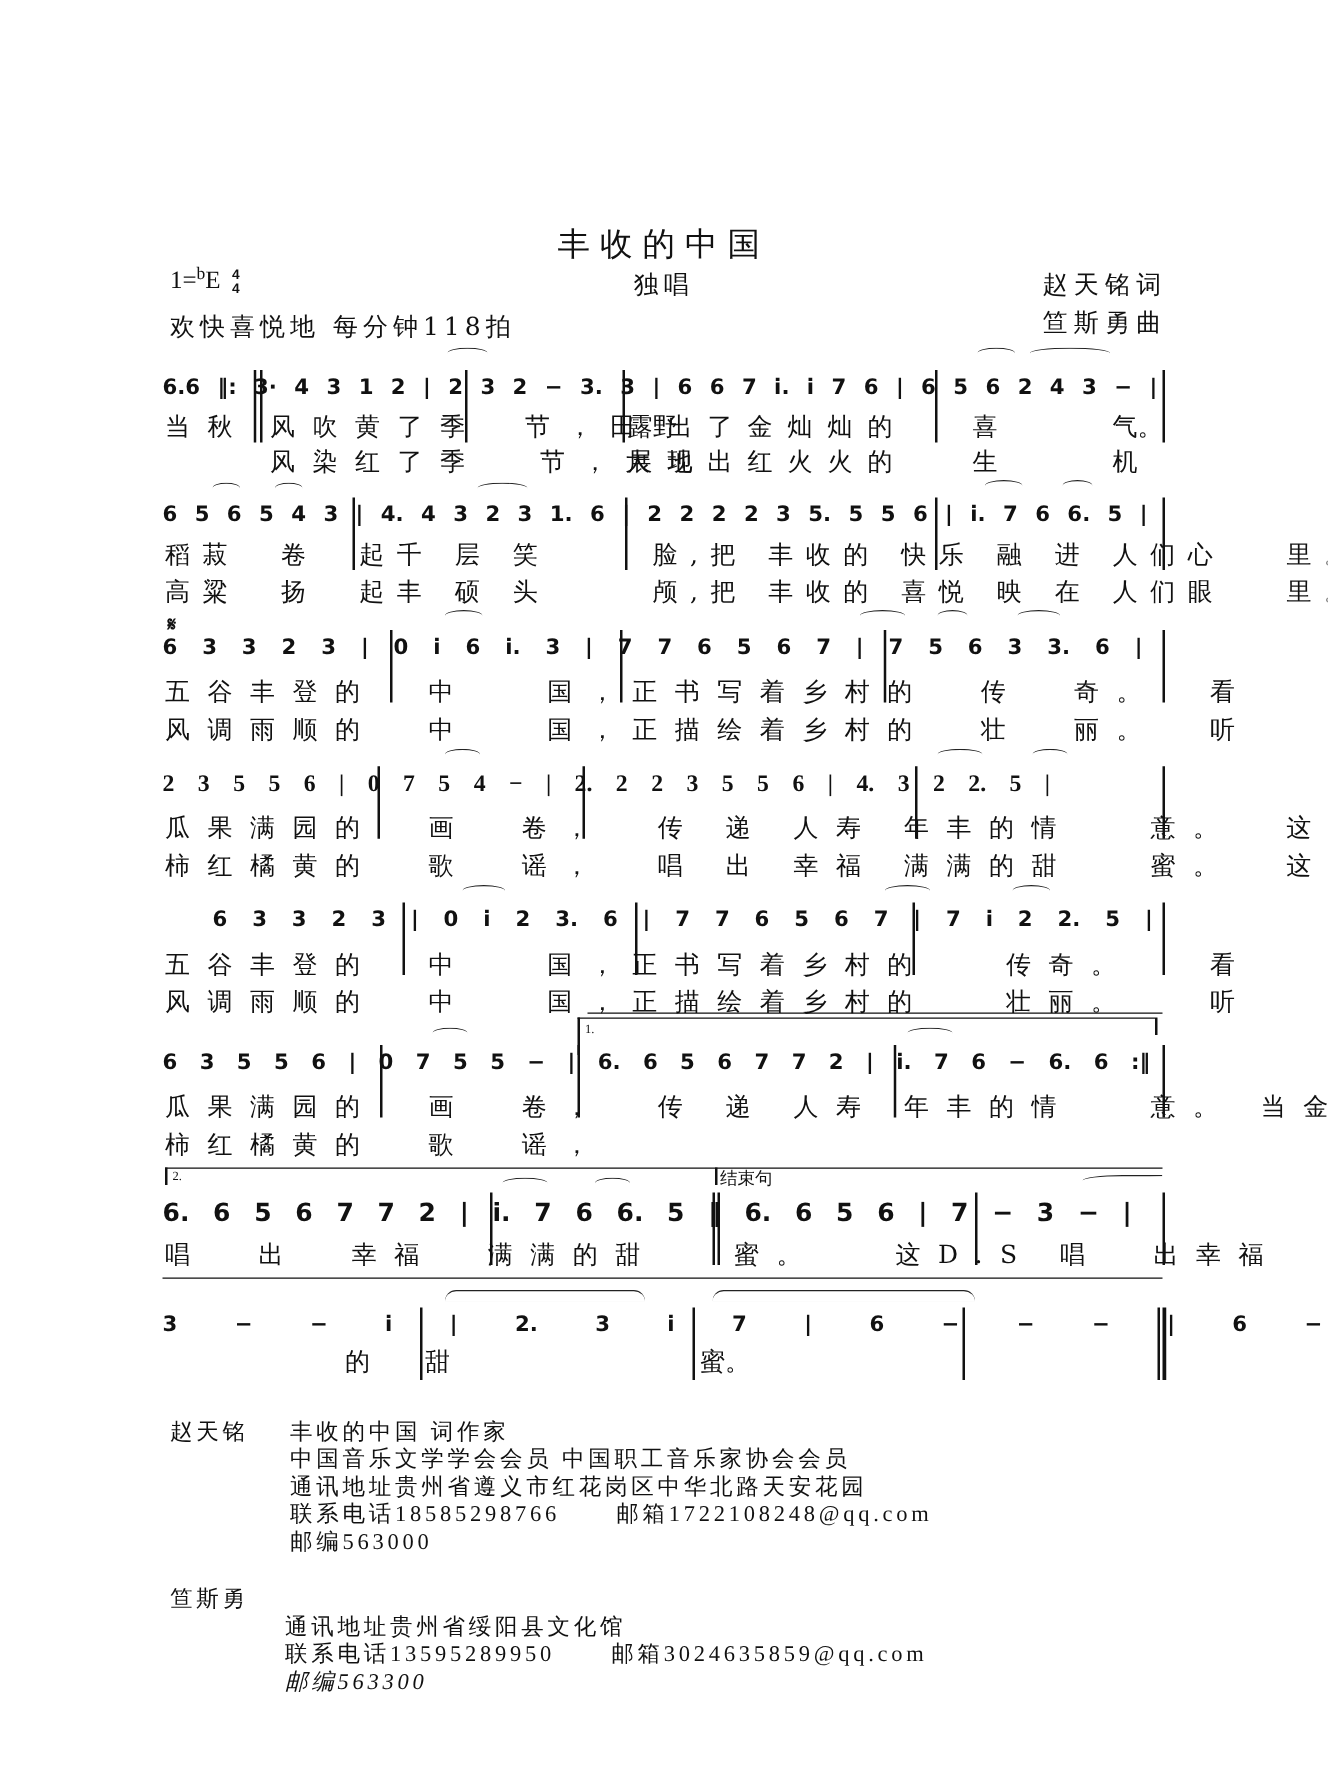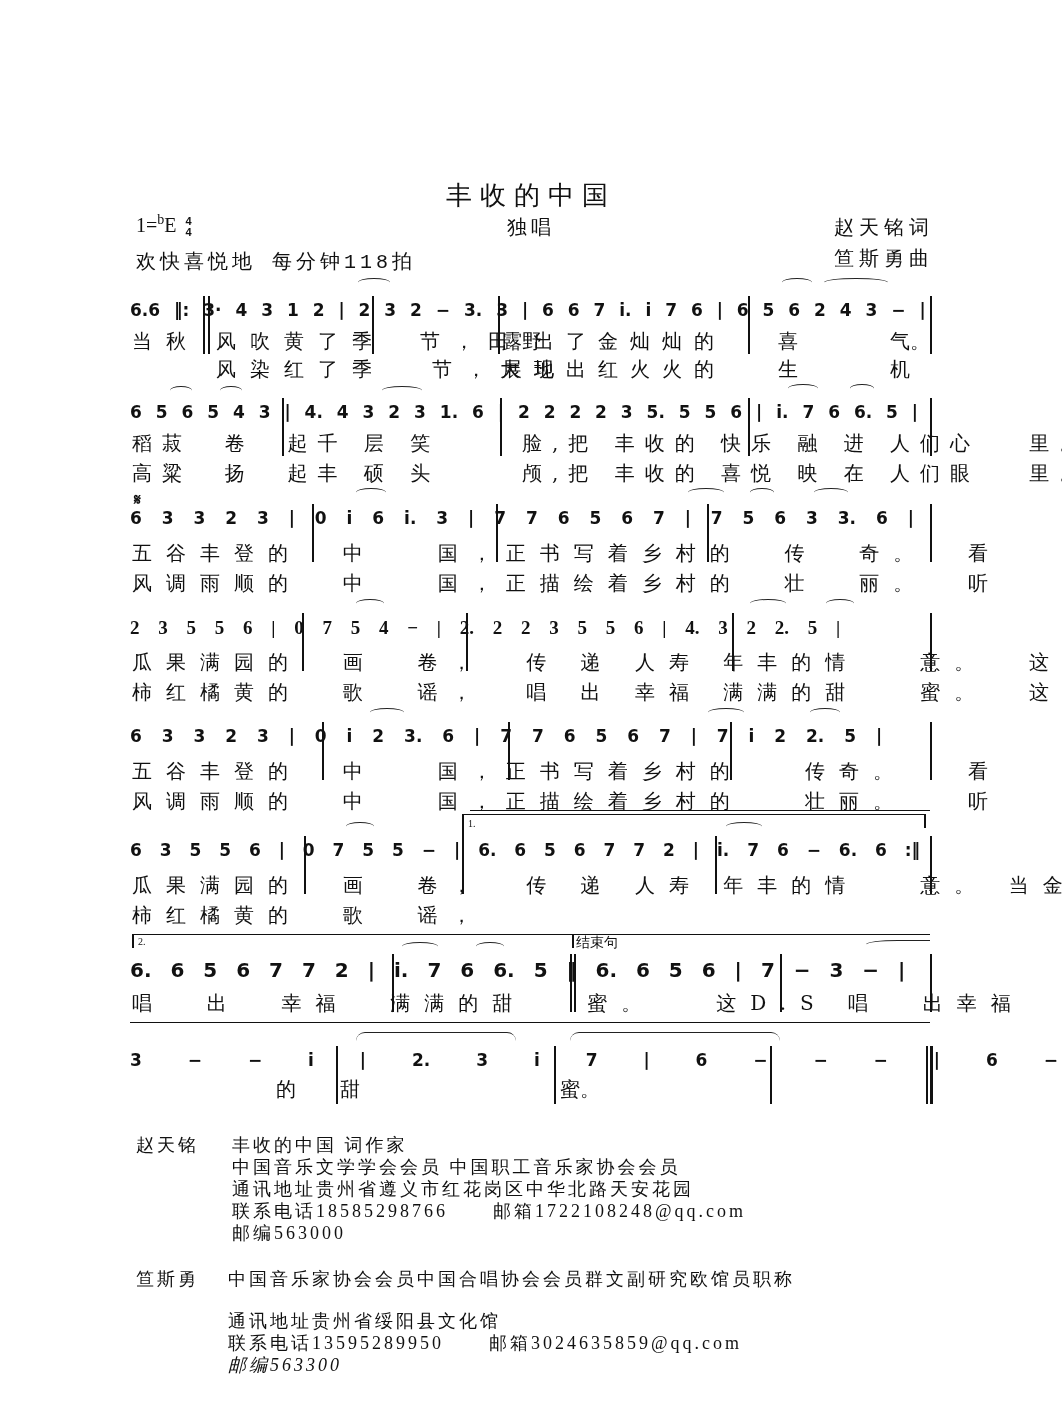--- a/index.html
+++ b/index.html
@@ -1,18 +1,18 @@
 <!DOCTYPE html>
 <html><head>
 <meta charset="utf-8">
 <style>
   html, body { margin: 0; padding: 0; background: #ffffff; }
   body { width: 1062px; height: 1423px; position: relative; overflow: hidden;
          font-family: "DejaVu Serif", "Liberation Serif", serif; color: #111; }
-  .abs { position: absolute; font-family: Liberation Mono, monospace; }
+  .abs { position: absolute; }
   .title { left: 0; width: 1062px; top: 178px; text-align: center; font-size: 26px; letter-spacing: 8px; }
   .key { left: 136px; top: 212px; font-size: 20px; font-family: "Liberation Serif", serif; }
   .key sup { font-size: 14px; }
   .frac { display: inline-flex; flex-direction: column; font-size: 11px; font-weight: bold; line-height: 11px; vertical-align: middle; margin-left: 4px; font-family: "Liberation Sans", sans-serif; }
   .solo { left: 0; width: 1062px; top: 214px; text-align: center; font-size: 20px; letter-spacing: 4px; }
   .lyricist { right: 128px; top: 214px; font-size: 20px; letter-spacing: 5px; }
   .composer { right: 128px; top: 245px; font-size: 20px; letter-spacing: 5px; }
   .tempo { left: 136px; top: 248px; font-size: 20px; letter-spacing: 4px; }
 
   .system { position: absolute; left: 130px; width: 800px; }
@@ -108,21 +108,21 @@
   <div class="barline-row" style="left:602px;"></div>
   <div class="barline-row" style="left:800px;"></div>
   <div class="ly" style="left:2px;top:32px;letter-spacing:14px;white-space:pre;"><span>瓜</span><span>果</span><span>满</span><span>园</span><span>的</span>  <span>画</span>  <span>卷，</span>  <span>传</span> <span>递</span> <span>人</span><span>寿</span> <span>年</span><span>丰</span><span>的</span><span>情</span>   <span>意。</span>  <span>这</span></div>
   <div class="ly" style="left:2px;top:62px;letter-spacing:14px;white-space:pre;"><span>柿</span><span>红</span><span>橘</span><span>黄</span><span>的</span>  <span>歌</span>  <span>谣，</span>  <span>唱</span> <span>出</span> <span>幸</span><span>福</span> <span>满</span><span>满</span><span>的</span><span>甜</span>   <span>蜜。</span>  <span>这</span></div>
 </div>
 
 <div class="system" style="top:726px;">
   <div class="slur" style="left:240px;top:-18px;width:34px;"></div>
   <div class="slur" style="left:578px;top:-18px;width:36px;"></div>
   <div class="slur" style="left:680px;top:-18px;width:30px;"></div>
-  <div class="notes" style="font-family:'DejaVu Sans',sans-serif;font-weight:bold;font-size:17px;word-spacing:14px;white-space:pre;">6 3 3 2 3 | 0 i 2 3. 6 | 7 7 6 5 6 7 | 7 i 2 2. 5 |</div>
+  <div class="notes" style="font-family:'DejaVu Sans',sans-serif;font-weight:bold;font-size:17px;word-spacing:14px;white-space:pre;margin-left:40px;">6 3 3 2 3 | 0 i 2 3. 6 | 7 7 6 5 6 7 | 7 i 2 2. 5 |</div>
   <div class="barline-row" style="left:192px;"></div>
   <div class="barline-row" style="left:378px;"></div>
   <div class="barline-row" style="left:600px;"></div>
   <div class="barline-row" style="left:800px;"></div>
   <div class="ly" style="left:2px;top:32px;letter-spacing:14px;white-space:pre;"><span>五</span><span>谷</span><span>丰</span><span>登</span><span>的</span>  <span>中</span>   <span>国，</span><span>正</span><span>书</span><span>写</span><span>着</span><span>乡</span><span>村</span><span>的</span>   <span>传</span><span>奇。</span>   <span>看</span></div>
   <div class="ly" style="left:2px;top:62px;letter-spacing:14px;white-space:pre;"><span>风</span><span>调</span><span>雨</span><span>顺</span><span>的</span>  <span>中</span>   <span>国，</span><span>正</span><span>描</span><span>绘</span><span>着</span><span>乡</span><span>村</span><span>的</span>   <span>壮</span><span>丽。</span>   <span>听</span></div>
   <div style="position:absolute;left:340px;top:84px;width:460px;border-top:1.5px solid #111;"></div>
 </div>
 
 <div class="system" style="top:840px;">
@@ -178,17 +178,16 @@
   <span>赵天铭</span>
   <span style="position:absolute;left:96px;top:0;white-space:nowrap;">丰收的中国  词作家</span>
   <span class="ind" style="white-space:nowrap;">中国音乐文学学会会员  中国职工音乐家协会会员</span>
   <span class="ind" style="white-space:nowrap;">通讯地址贵州省遵义市红花岗区中华北路天安花园</span>
   <span class="ind" style="white-space:pre;">联系电话18585298766      邮箱1722108248@qq.com</span>
   <span class="ind" style="white-space:nowrap;">邮编563000</span>
 </div>
 
 <div class="bio" style="top:1268px;">
   <span>笪斯勇</span>
-  <span style="position:absolute;left:92px;top:0;white-space:nowrap;">中国音乐家协会会员中国合唱协会会员群文副研究欧馆员职称</span>
-  <span class="ind" style="white-space:nowrap;padding-left:92px;margin-top:20px;">通讯地址贵州省绥阳县文化馆</span>
+  <span class="ind" style="white-space:nowrap;padding-left:92px;">通讯地址贵州省绥阳县文化馆</span>
   <span class="ind" style="white-space:pre;padding-left:92px;">联系电话13595289950      邮箱3024635859@qq.com</span>
   <span class="ind" style="white-space:nowrap;padding-left:92px;font-style:italic;">邮编563300</span>
 </div>
 
 </body></html>

